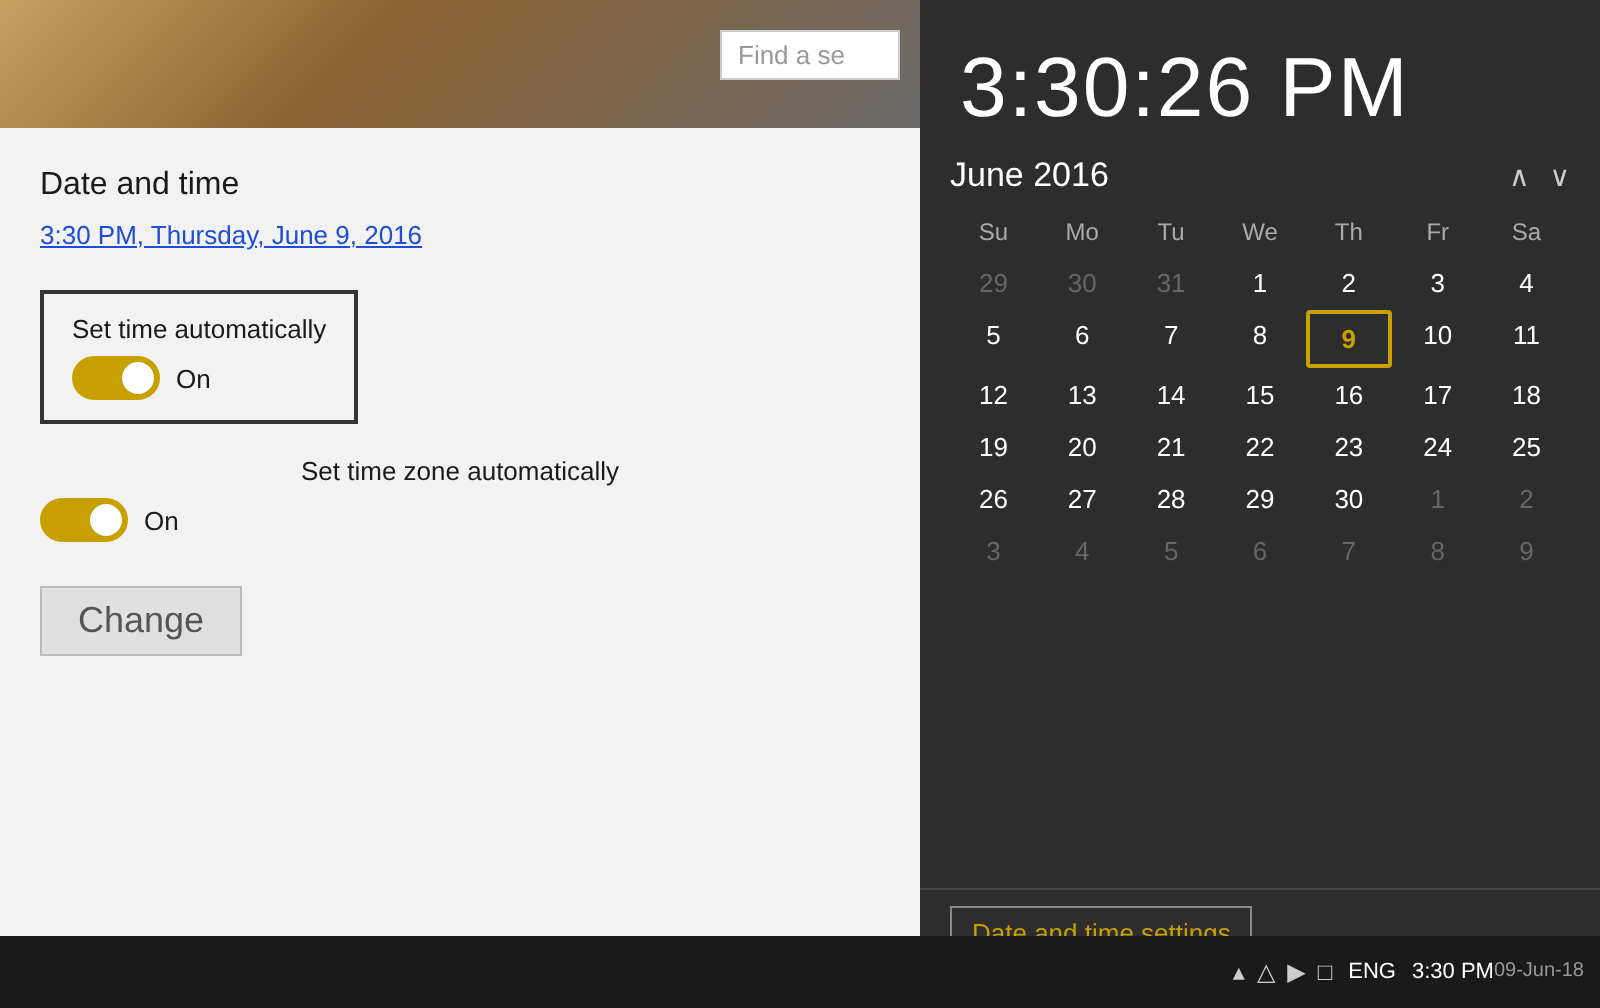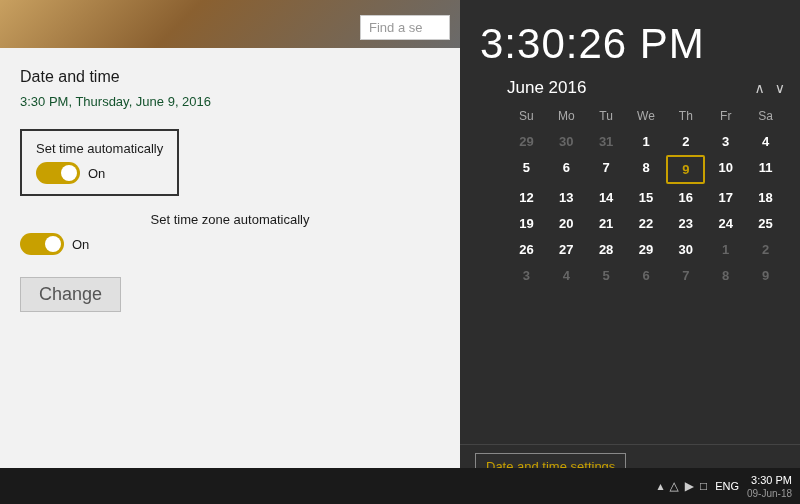--- a/index.html
+++ b/index.html
@@ -19,21 +19,21 @@
       left: 0;
       top: 0;
       width: 460px;
       height: 504px;
       background: #f2f2f2;
       display: flex;
       flex-direction: column;
     }
 
     .left-top {
-      height: 48px;
+      height: 64px;
       background: linear-gradient(135deg, #c8a060 0%, #8a6030 40%, #6a6a6a 100%);
       display: flex;
       align-items: center;
       padding: 0 10px;
     }
 
     .search-box {
       position: absolute;
       right: 10px;
       top: 15px;
@@ -52,22 +52,23 @@
 
     .page-title {
       font-size: 16px;
       font-weight: 300;
       color: #1a1a1a;
       margin-bottom: 8px;
     }
 
     .current-time {
       font-size: 13px;
-      color: #14532d;
+      color: #1d4ed8;
       margin-bottom: 20px;
+      text-decoration: underline;
     }
 
     .setting-block {
       border: 2px solid #333;
       padding: 10px 14px 10px 14px;
       margin-bottom: 16px;
       display: inline-block;
     }
 
     .setting-label {
@@ -147,21 +148,20 @@
     .date-display {
       padding: 0 20px 15px 20px;
       font-size: 15px;
       color: #c8a000;
       font-weight: 400;
     }
 
     .calendar-container {
       padding: 0 15px;
       flex: 1;
-      margin-left: 32px;
     }
 
     .calendar-header {
       display: flex;
       align-items: center;
       justify-content: space-between;
       padding: 5px 0 8px 0;
     }
 
     .month-title {
@@ -194,21 +194,20 @@
       padding: 3px 0 5px 0;
     }
 
     .cal-cell {
       text-align: center;
       font-size: 13px;
       padding: 5px 2px;
       color: white;
       cursor: pointer;
       border-radius: 2px;
-      font-weight: bold;
     }
 
     .cal-cell.other-month {
       color: #666;
     }
 
     .cal-cell.today {
       border: 2px solid #c8a000;
       color: #c8a000;
       font-weight: bold;
@@ -384,17 +383,17 @@
 </div>
 
 <div class="taskbar">
   <div class="taskbar-icons">
     <span class="taskbar-icon">▴</span>
     <span class="taskbar-icon">△</span>
     <span class="taskbar-icon">▶</span>
     <span class="taskbar-icon">□</span>
   </div>
   <span class="taskbar-lang">ENG</span>
-  <div style="display:flex;flex-direction:column;align-items:flex-end;">
+  <div style="display:flex;flex-direction:row;align-items:center;">
     <span class="taskbar-time">3:30 PM</span>
     <span class="taskbar-date-bottom">09-Jun-18</span>
   </div>
 </div>
 
 </body></html>

